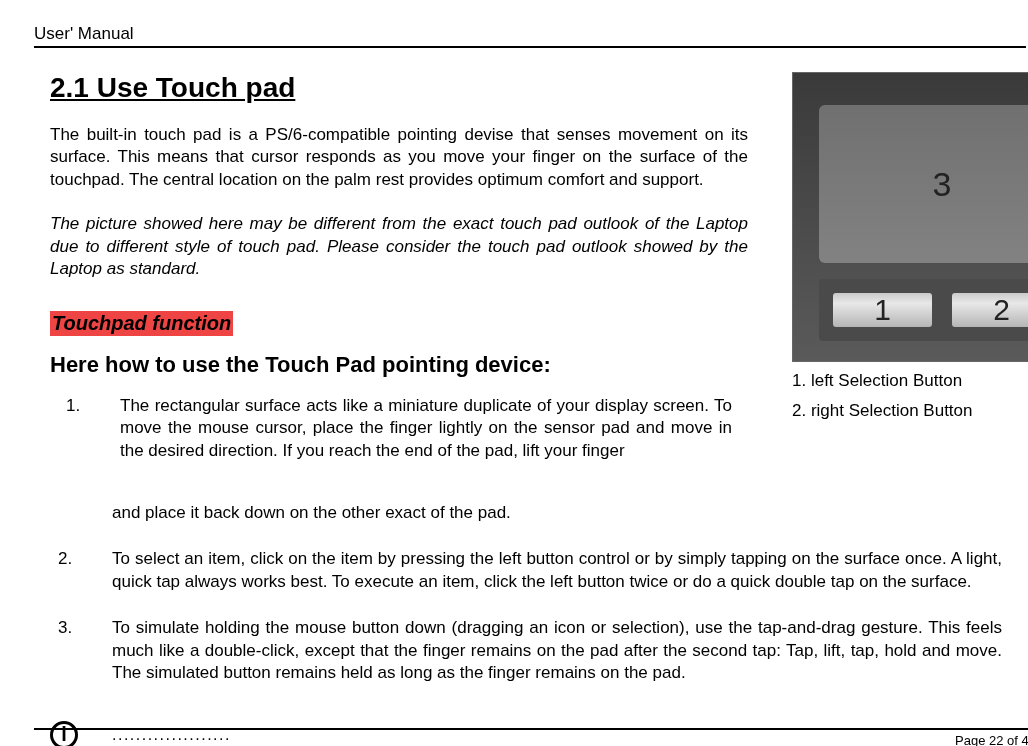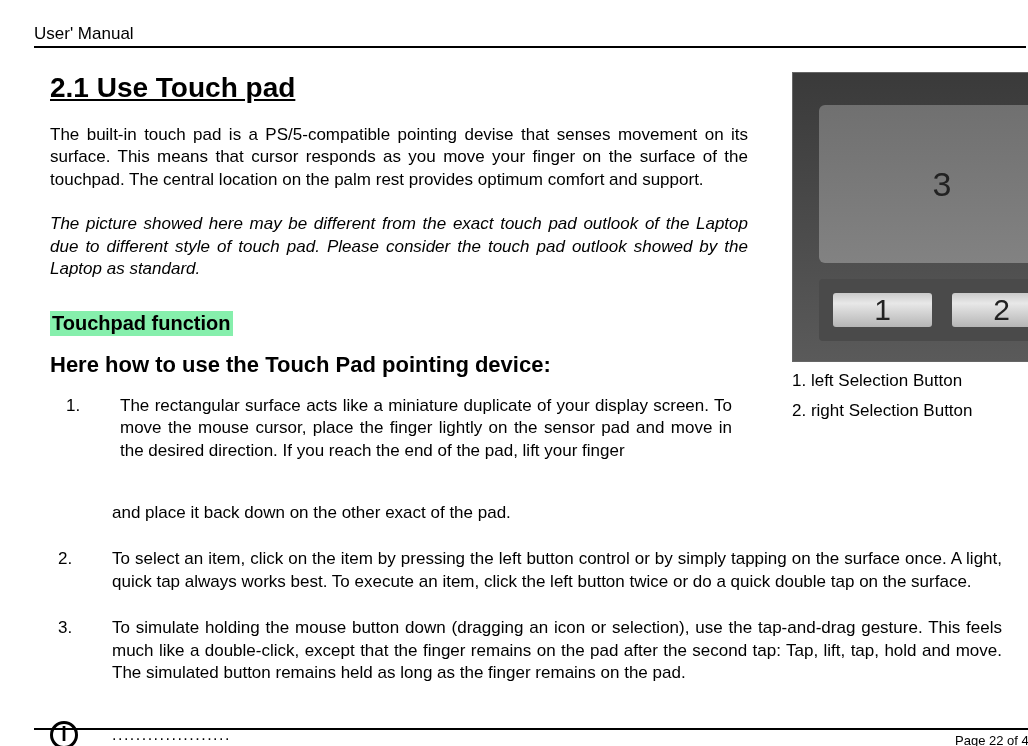--- a/index.html
+++ b/index.html
@@ -51,22 +51,23 @@
     .italic-para {
       font-size: 17px;
       font-style: italic;
       text-align: justify;
       line-height: 1.32;
       margin-bottom: 22px;
     }
     
     .subsection-title {
       font-size: 20px;
-      font-weight: bold;
-      background: #86efac;
+      font-style: italic;
+      font-weight: bold;
+      background: #ef4444;
       display: inline-block;
       padding: 1px 2px;
       margin-bottom: 6px;
     }
     
     .bold-line {
       font-size: 22px;
       font-weight: bold;
       line-height: 1.32;
     }
@@ -201,21 +202,21 @@
     }
   </style>
 </head>
 <body>
 
 <div class="header-line">User' Manual</div>
 
 <div class="content-wrapper">
   <div class="main-text">
     <div class="section-title">2.1 Use Touch pad</div>
-    <div class="intro-para">The built-in touch pad is a PS/5-compatible pointing devise that senses movement on its surface. This means that cursor responds as you move your finger on the surface of the touchpad. The central location on the palm rest provides optimum comfort and support.</div>
+    <div class="intro-para">The built-in touch pad is a PS/6-compatible pointing devise that senses movement on its surface. This means that cursor responds as you move your finger on the surface of the touchpad. The central location on the palm rest provides optimum comfort and support.</div>
     <div class="italic-para">The picture showed here may be different from the exact touch pad outlook of the Laptop due to different style of touch pad. Please consider the touch pad outlook showed by the Laptop as standard.</div>
     <div class="subsection-title">Touchpad function</div>
     <div class="bold-line">Here how to use the Touch Pad pointing device:</div>
     <div class="list-area">
       <div class="list-row-narrow">
         <div class="list-num">1.</div>
         <div class="list-text">The rectangular surface acts like a miniature duplicate of your display screen. To move the mouse cursor, place the finger lightly on the sensor pad and move in the desired direction. If you reach the end of the pad, lift your finger</div>
       </div>
     </div>
   </div>

